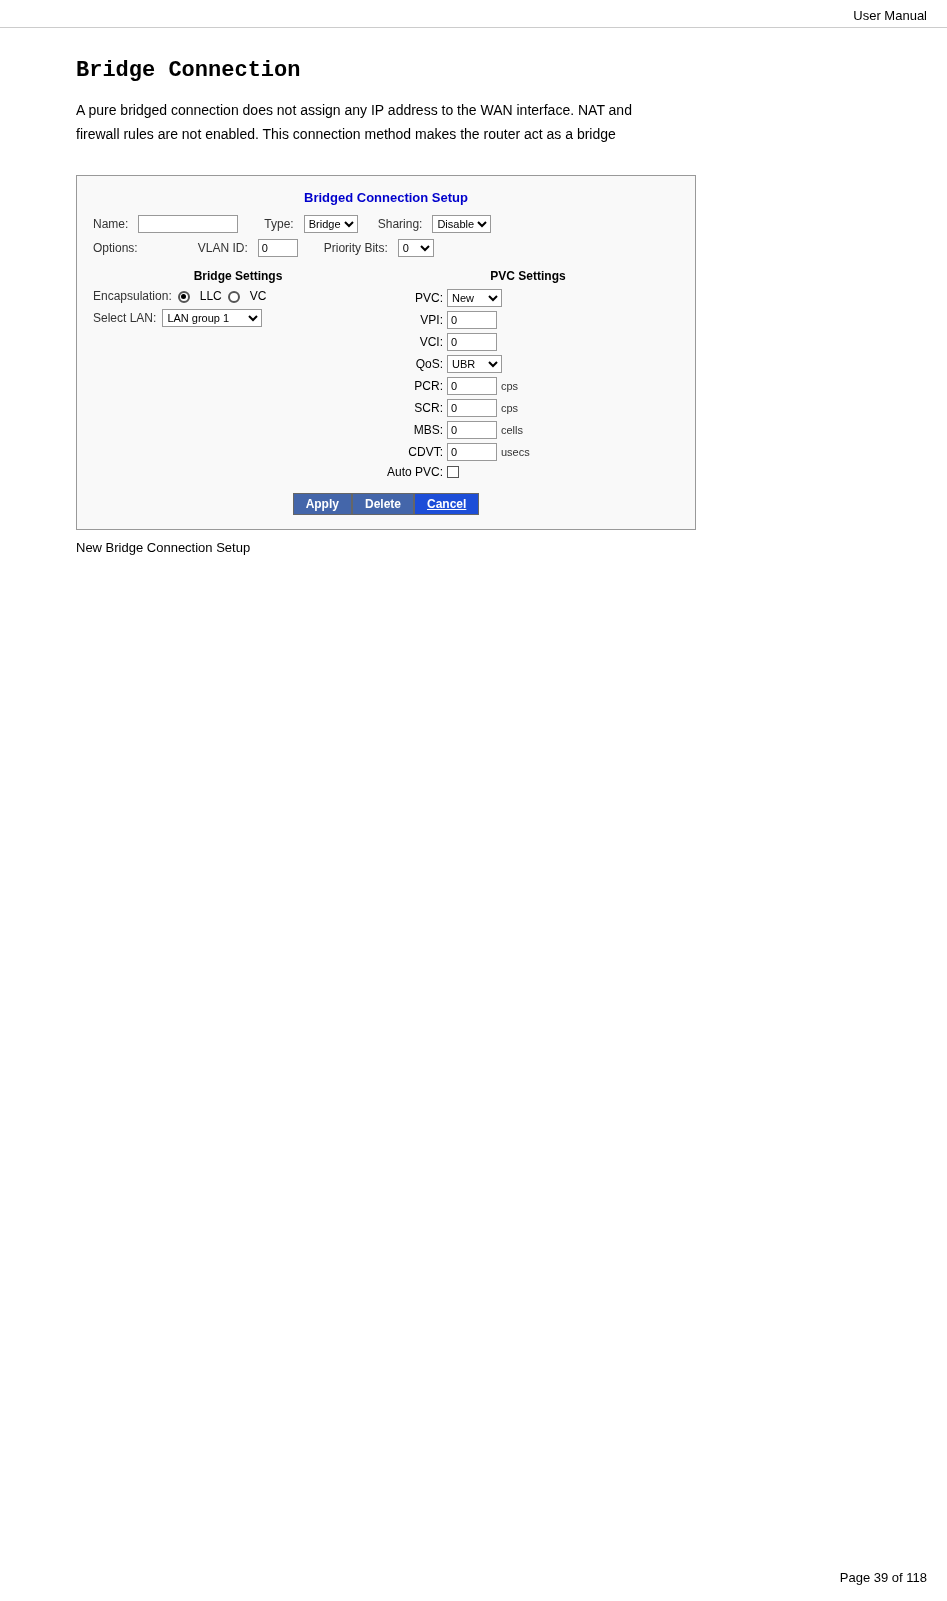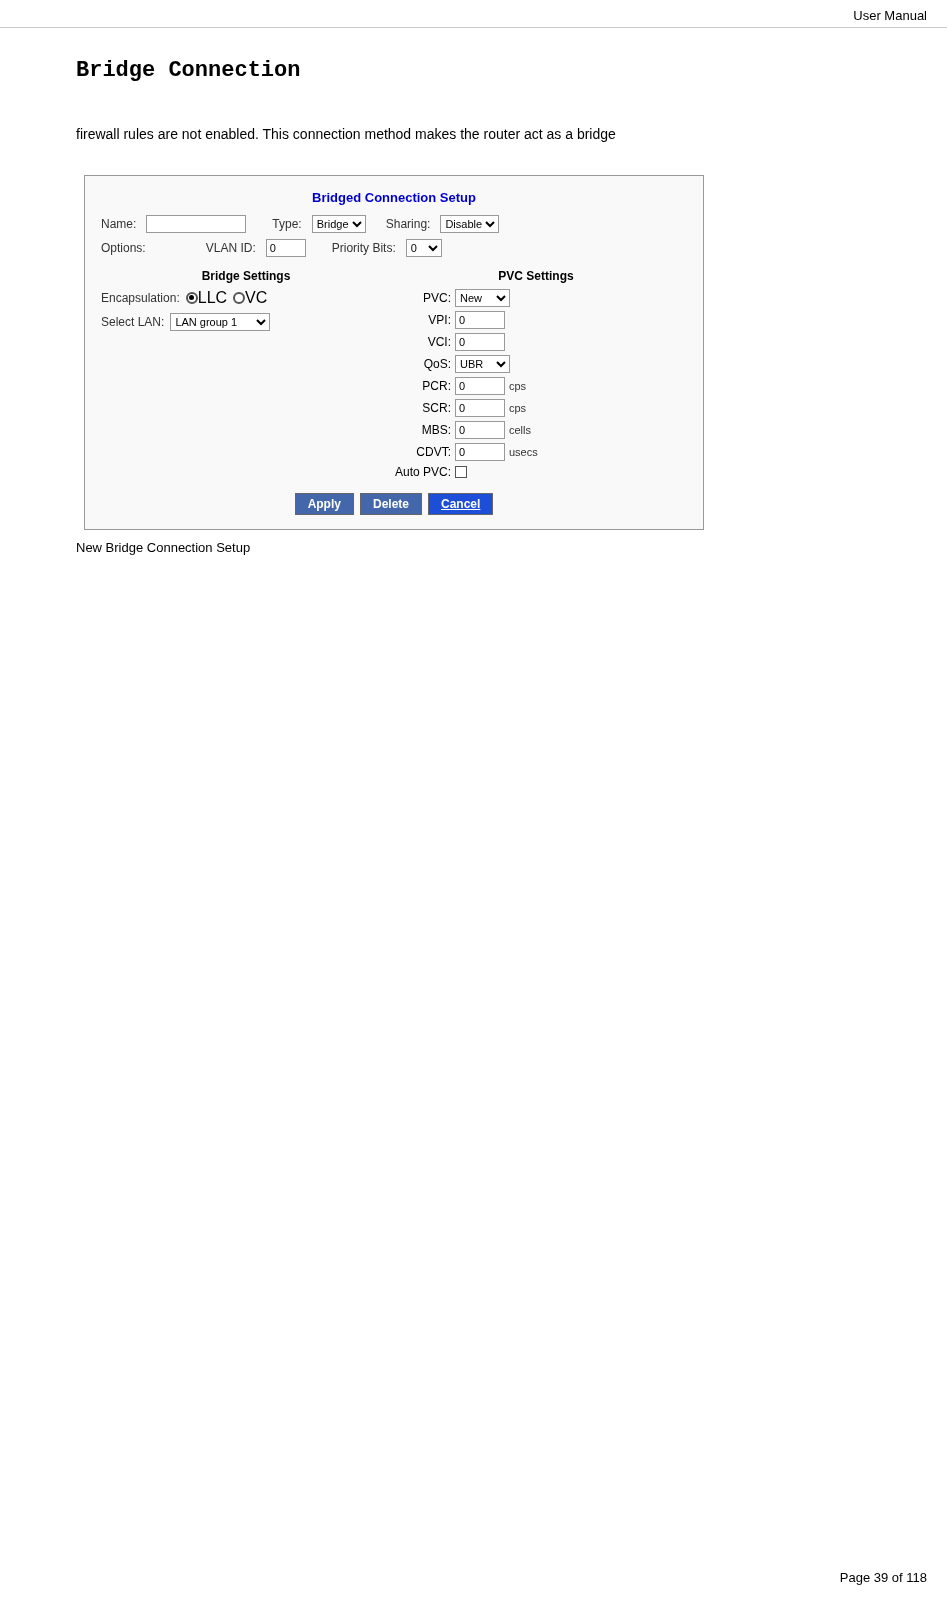--- a/index.html
+++ b/index.html
@@ -31,21 +31,20 @@
       font-size: 14px;
       line-height: 1.7;
       margin-bottom: 28px;
     }
     .setup-box {
       border: 1px solid #999;
       padding: 14px 16px 14px 16px;
       width: 620px;
       background: #f9f9f9;
       margin-bottom: 10px;
-      margin-left: 8px;
     }
     .setup-title {
       text-align: center;
       color: #0000cc;
       font-weight: bold;
       font-size: 13px;
       margin-bottom: 10px;
     }
     .form-row {
       display: flex;
@@ -87,23 +86,23 @@
       margin-bottom: 6px;
       margin-top: 4px;
     }
     .radio-group {
       display: flex;
       align-items: center;
       gap: 6px;
     }
     .radio-item {
       display: flex;
-      align-items: center;
-      gap: 0;
-      font-size: 16px;
+      align-items: flex-end;
+      gap: 10px;
+      font-size: 12px;
     }
     .radio-dot {
       width: 12px;
       height: 12px;
       border-radius: 50%;
       border: 2px solid #555;
       background: #fff;
       display: inline-flex;
       align-items: center;
       justify-content: center;
@@ -135,21 +134,20 @@
       height: 18px;
     }
     .pvc-unit {
       margin-left: 4px;
       font-size: 11px;
       color: #333;
     }
     .button-row {
       display: flex;
       justify-content: center;
-      gap: 6px;
       margin-top: 10px;
     }
     .btn {
       padding: 3px 12px;
       font-size: 12px;
       border: 1px solid #666;
       cursor: pointer;
       font-weight: bold;
       color: #fff;
     }
@@ -195,21 +193,21 @@
 
 <div class="page-header">
   <span>User Manual</span>
 </div>
 
 <div class="page-content">
 
   <div class="section-title">Bridge Connection</div>
 
   <div class="description">
-    <br>
+    <span>A pure bridged connection does not assign any IP address to the WAN interface. NAT and</span><br>
     <span>firewall rules are not enabled. This connection method makes the router act as a bridge</span><br>
   </div>
 
   <div class="setup-box">
 
     <div class="setup-title">Bridged Connection Setup</div>
 
     <div class="top-row-form">
       <span class="form-label">Name:</span>
       <input class="form-input" style="width: 100px;" type="text" value="">

